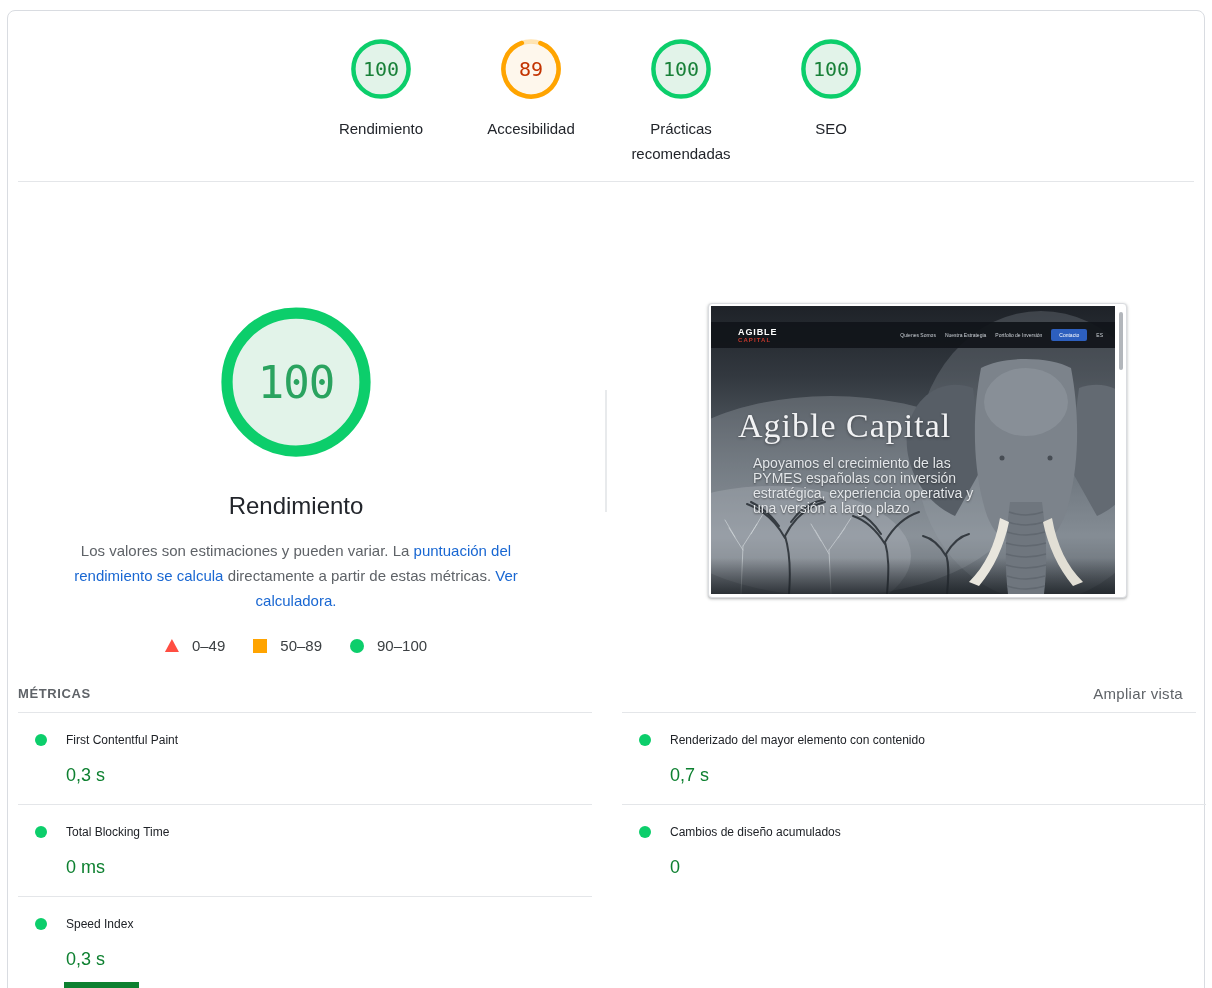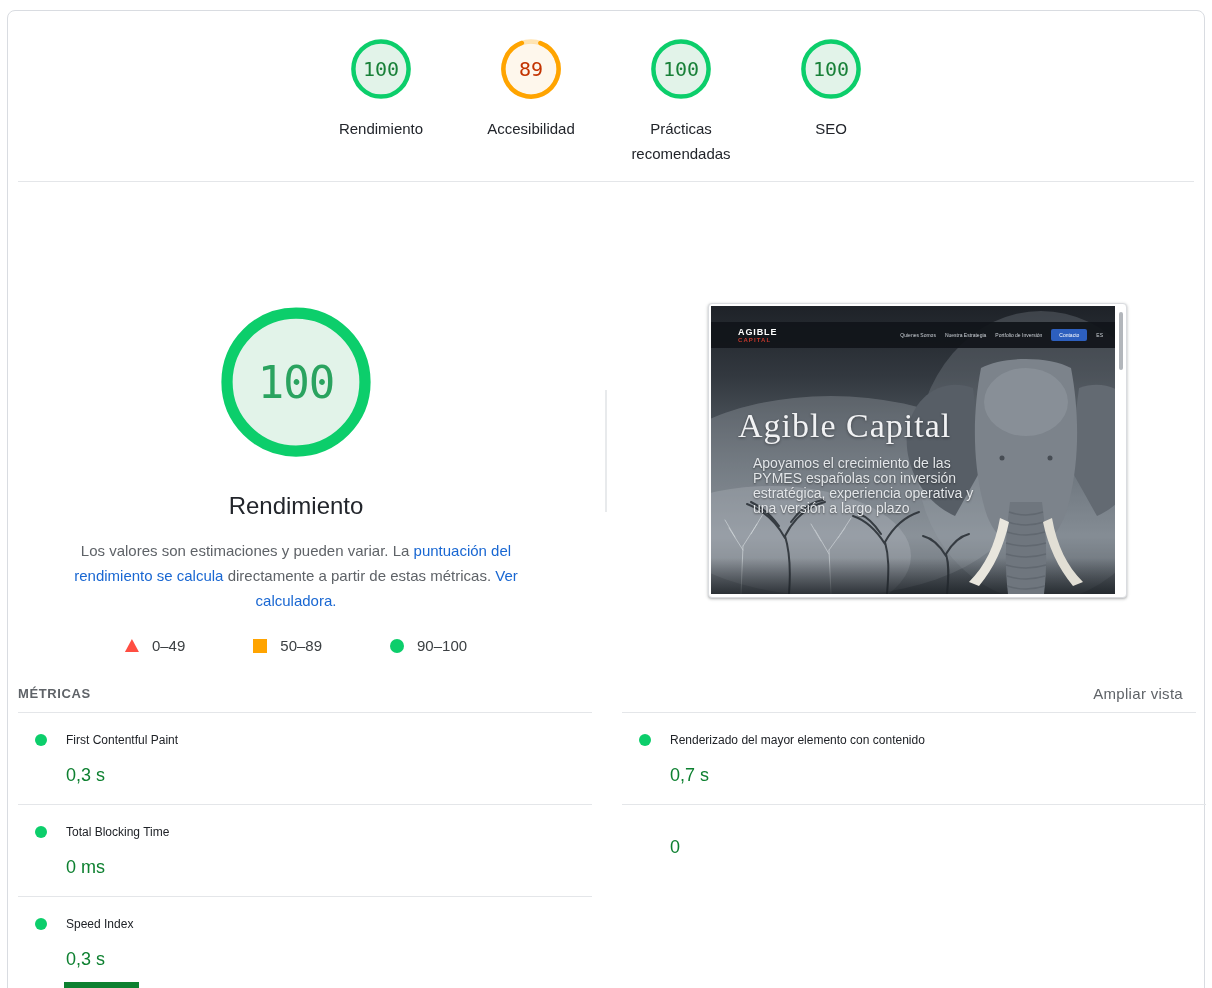--- a/index.html
+++ b/index.html
@@ -24,21 +24,21 @@
   .header-divider { position:absolute; left:10px; right:10px; top:170px; height:1px; background:#e4e6e9; }
 
   
   .gauge-slot { position:absolute; left:213px; top:296px; width:150px; height:150px; }
   .perf-title { position:absolute; left:88px; top:481px; width:400px; text-align:center;
     font-size:24px; font-weight:400; color:#22252b; }
   .perf-desc { position:absolute; left:62px; top:527px; width:452px; text-align:center;
     font-size:15px; line-height:25px; color:#5f6368; }
   .perf-desc a { color:#1967d2; text-decoration:none; cursor:pointer; }
   .legend { position:absolute; left:62px; top:626px; width:452px; display:flex;
-    justify-content:center; gap:68px; align-items:center; font-size:15px; color:#3c4043; }
+    justify-content:center; gap:28px; align-items:center; font-size:15px; color:#3c4043; }
   .legend-item { display:flex; align-items:center; gap:13px; }
   .legend-shape { width:14px; height:14px; flex:none; }
   .shape-triangle { clip-path:polygon(50% 0,0 100%,100% 100%); height:13px; }
   .shape-circle { border-radius:50%; }
   .vdivider { position:absolute; left:597px; top:379px; width:2px; height:122px; background:#e8eaec; }
 
   
   .thumb-card { position:absolute; left:700px; top:292px; width:419px; height:295px; background:#fff;
     border:1px solid #dadce0; border-radius:4px; cursor:pointer;
     box-shadow:0 1px 2px rgba(60,64,67,.25), 0 1px 3px 1px rgba(60,64,67,.12); }
@@ -253,18 +253,22 @@
     </div>
   <div class="metrics-col right">
       <div class="metric-row">
         <div class="metric-head">
           <span class="metric-dot" style="background: rgb(12, 206, 107);"></span>
           <span class="metric-label">Renderizado del mayor elemento con contenido</span>
         </div>
         <div class="metric-value" style="color: rgb(13, 128, 48); margin-top: 10px;">0,7 s</div>
       </div>
       <div class="metric-row">
+        <div class="metric-head">
+          <span class="metric-dot" style="background: rgb(12, 206, 107);"></span>
+          <span class="metric-label">Cambios de diseño acumulados</span>
+        </div>
         <div class="metric-value" style="color: rgb(13, 128, 48);">0</div>
       </div>
     </div>
 
   <div class="cut-strip"></div>
 </div>
 
 </body></html>

